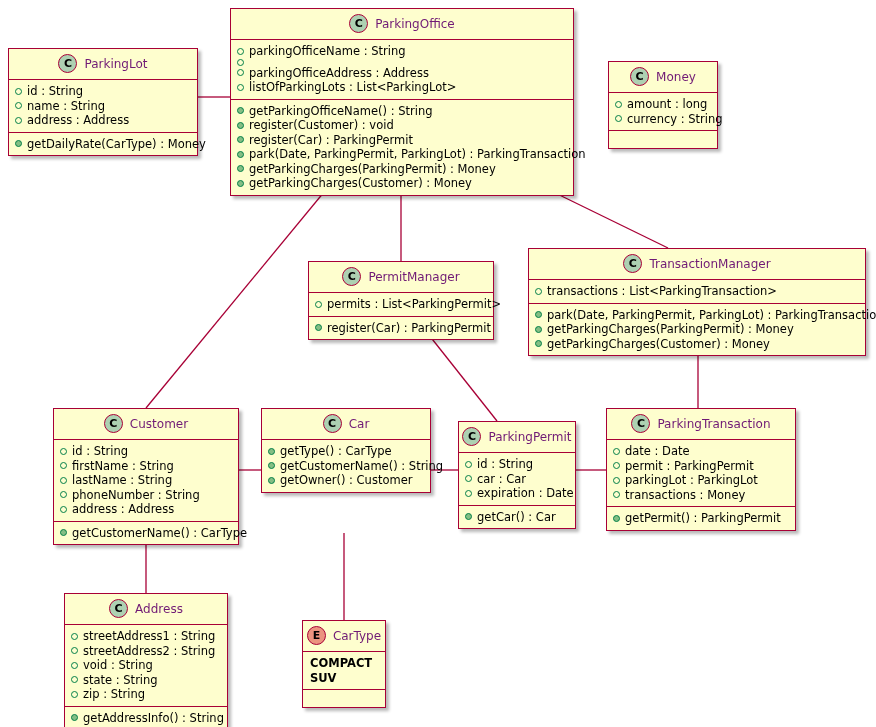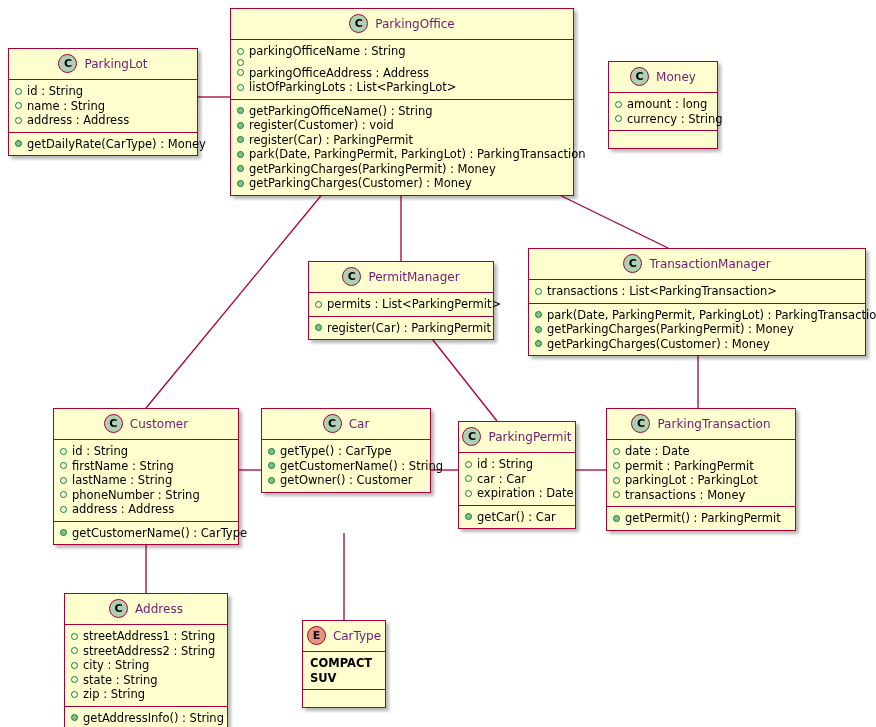--- a/index.html
+++ b/index.html
@@ -379,21 +379,21 @@
       <div class="member">
           <span class="dot attr"></span>
           <span>streetAddress1 : String</span>
         </div>
       <div class="member">
           <span class="dot attr"></span>
           <span>streetAddress2 : String</span>
         </div>
       <div class="member">
           <span class="dot attr"></span>
-          <span>city : String</span>
+          <span>void : String</span>
         </div>
       <div class="member">
           <span class="dot attr"></span>
           <span>state : String</span>
         </div>
       <div class="member">
           <span class="dot attr"></span>
           <span>zip : String</span>
         </div>
     </div>

